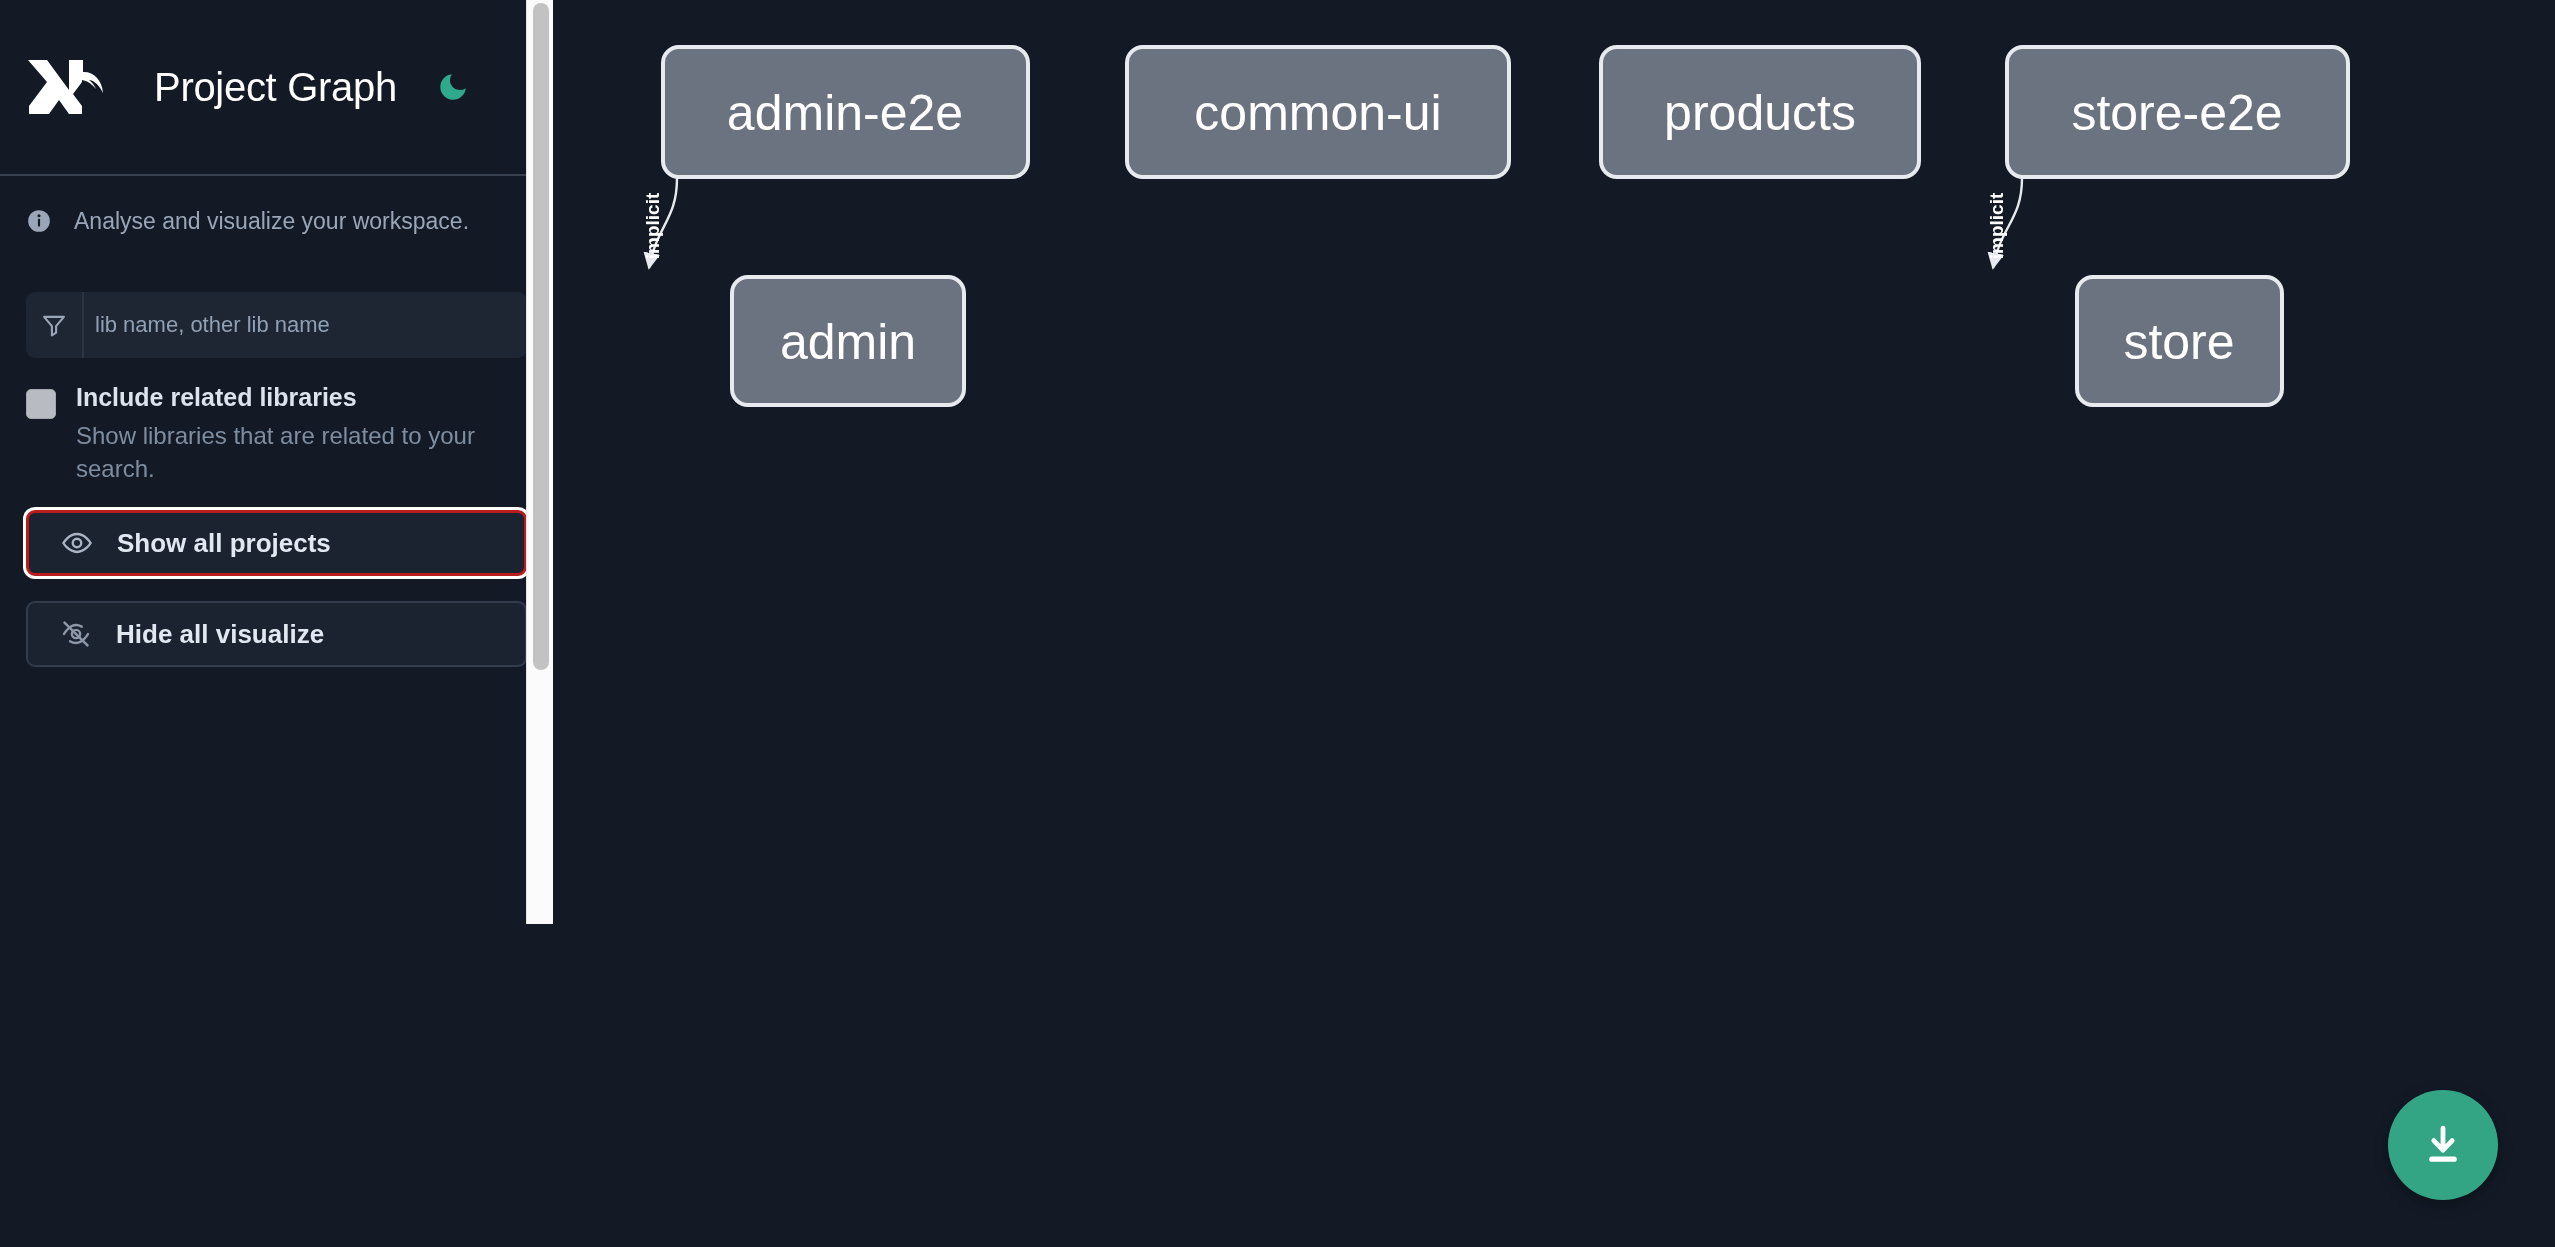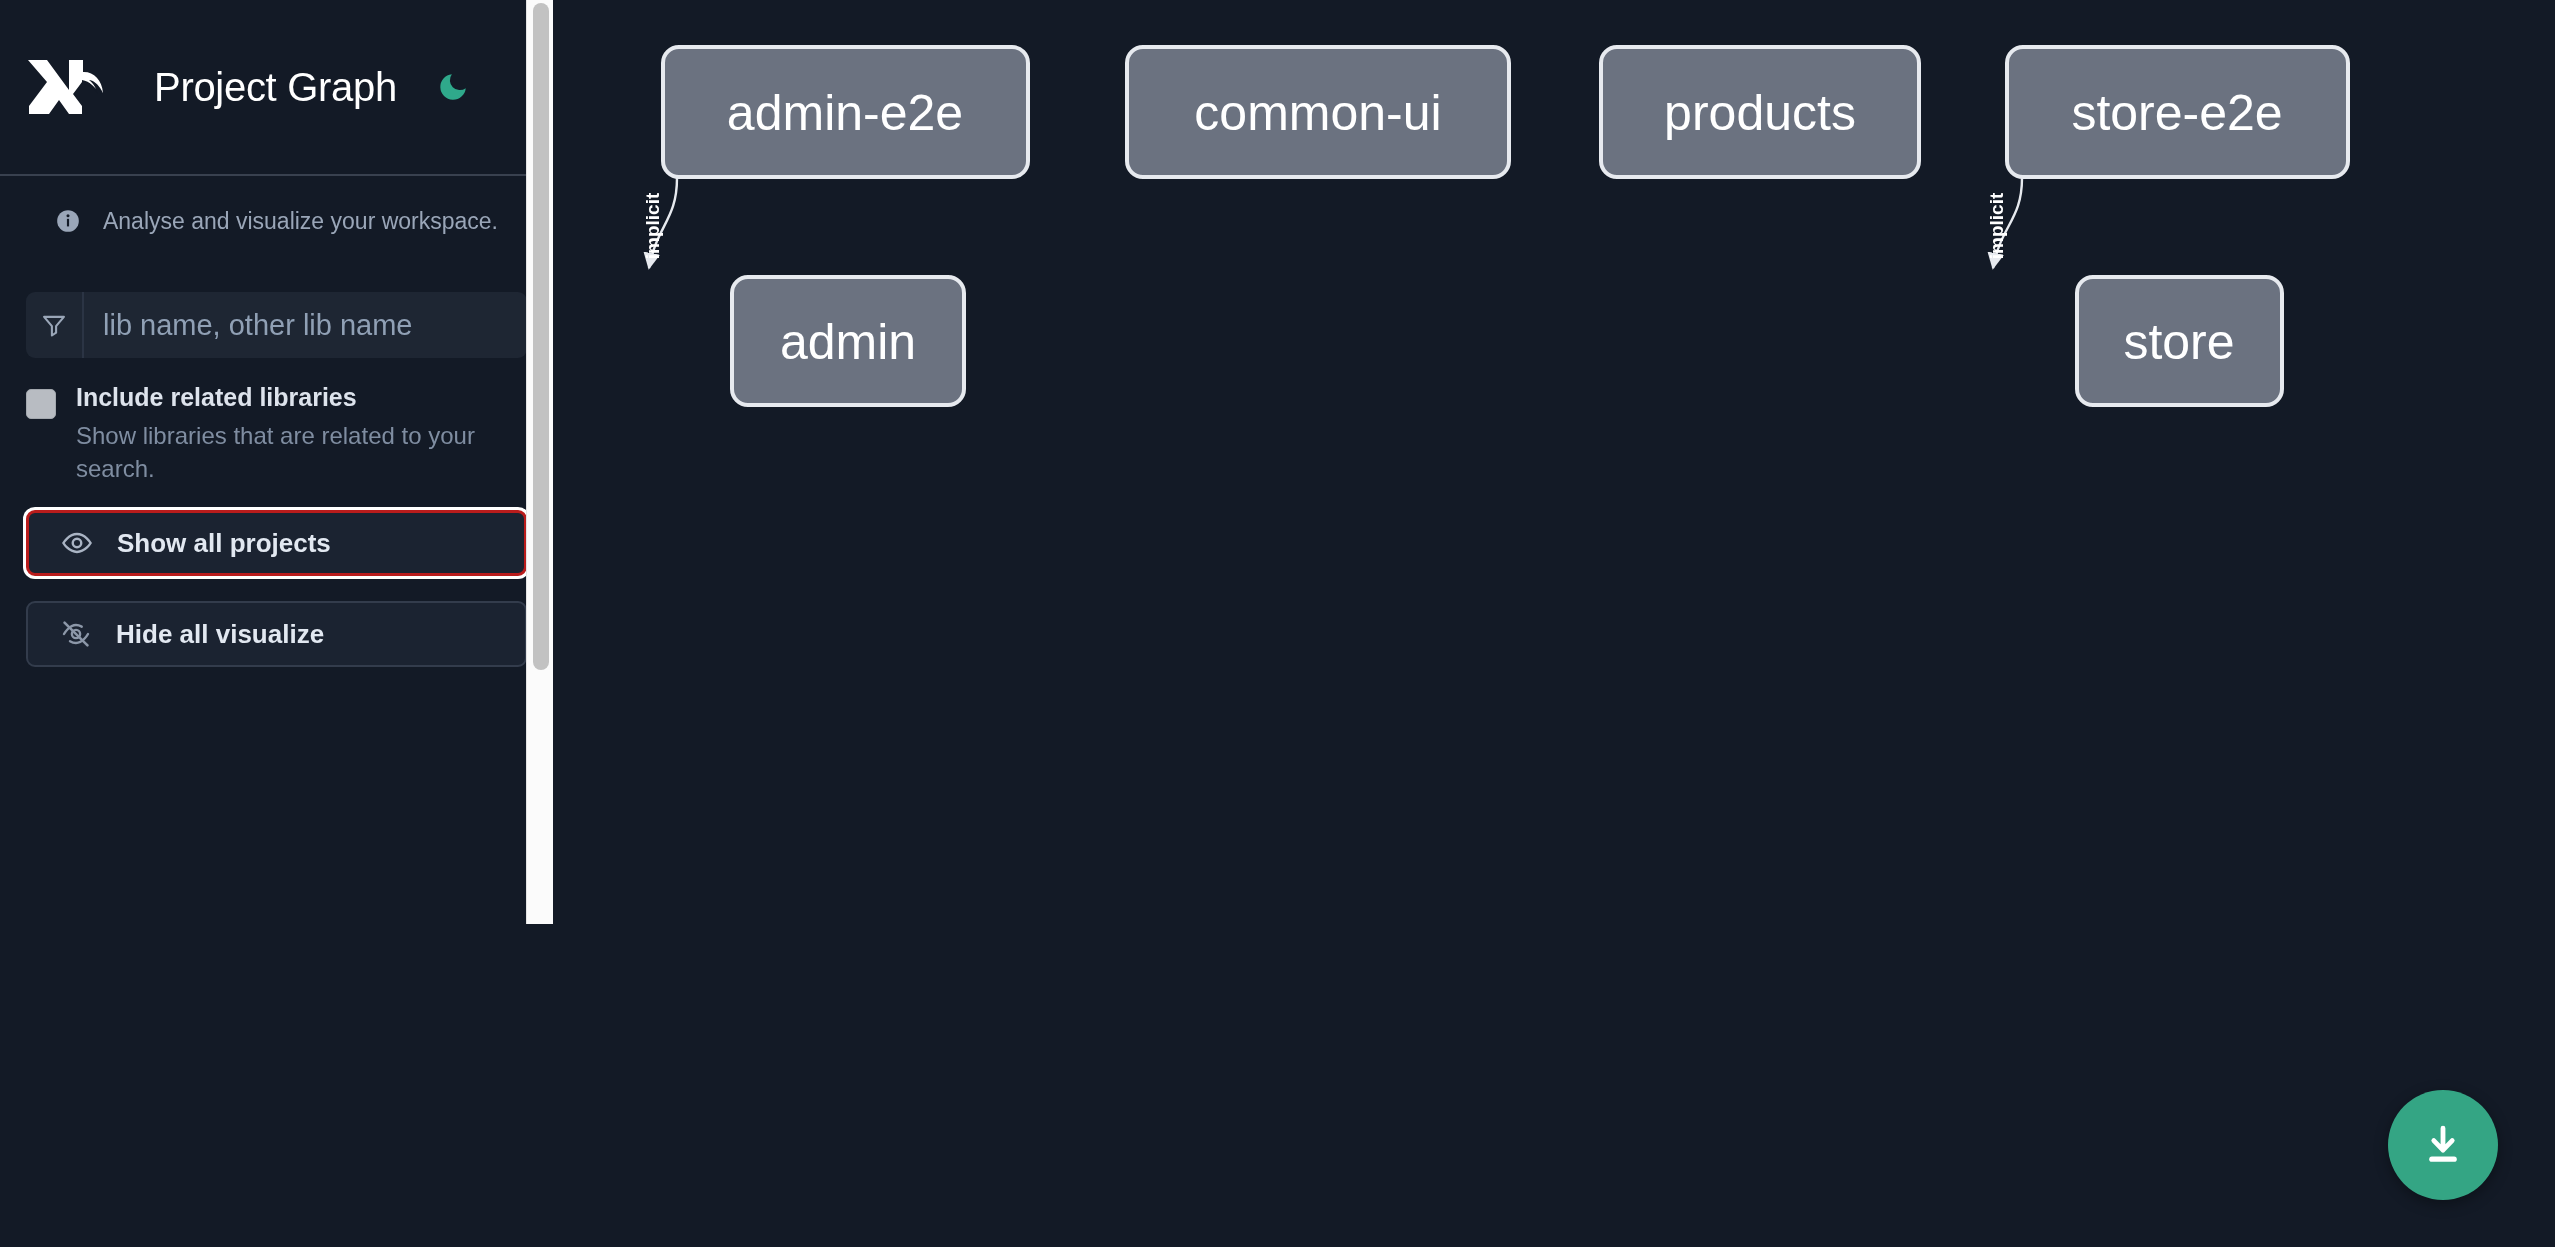--- a/index.html
+++ b/index.html
@@ -42,21 +42,20 @@
     cursor: pointer;
   }
 
   #sidebar-body { padding: 0 0 0 0; }
 
   .info-row {
     display: flex;
     align-items: center;
     padding: 17px 26px;
     height: 90px;
-    justify-content: center;
   }
   .info-icon {
     flex: 0 0 auto;
     width: 26px; height: 26px;
     margin-right: 22px;
   }
   .info-text {
     color: #9aa6b8;
     font-size: 23px;
     font-weight: 400;
@@ -76,22 +75,22 @@
     display: flex; align-items: center; justify-content: center;
     border-right: 2px solid #2b3444;
   }
   .search-input {
     flex: 1 1 auto;
     background: transparent;
     border: 0;
     outline: none;
     color: #d3dae6;
     font-family: "Liberation Sans", sans-serif;
-    font-size: 29px;
-    padding-left: 19px;
+    font-size: 22px;
+    padding-left: 11px;
   }
   .search-input::placeholder { color: #90a0b5; }
 
   .opt-block { padding: 26px 26px 0 26px; }
   .opt-head { display: flex; align-items: flex-start; }
   .cb {
     flex: 0 0 auto;
     width: 30px; height: 30px;
     border-radius: 5px;
     margin-right: 20px;

